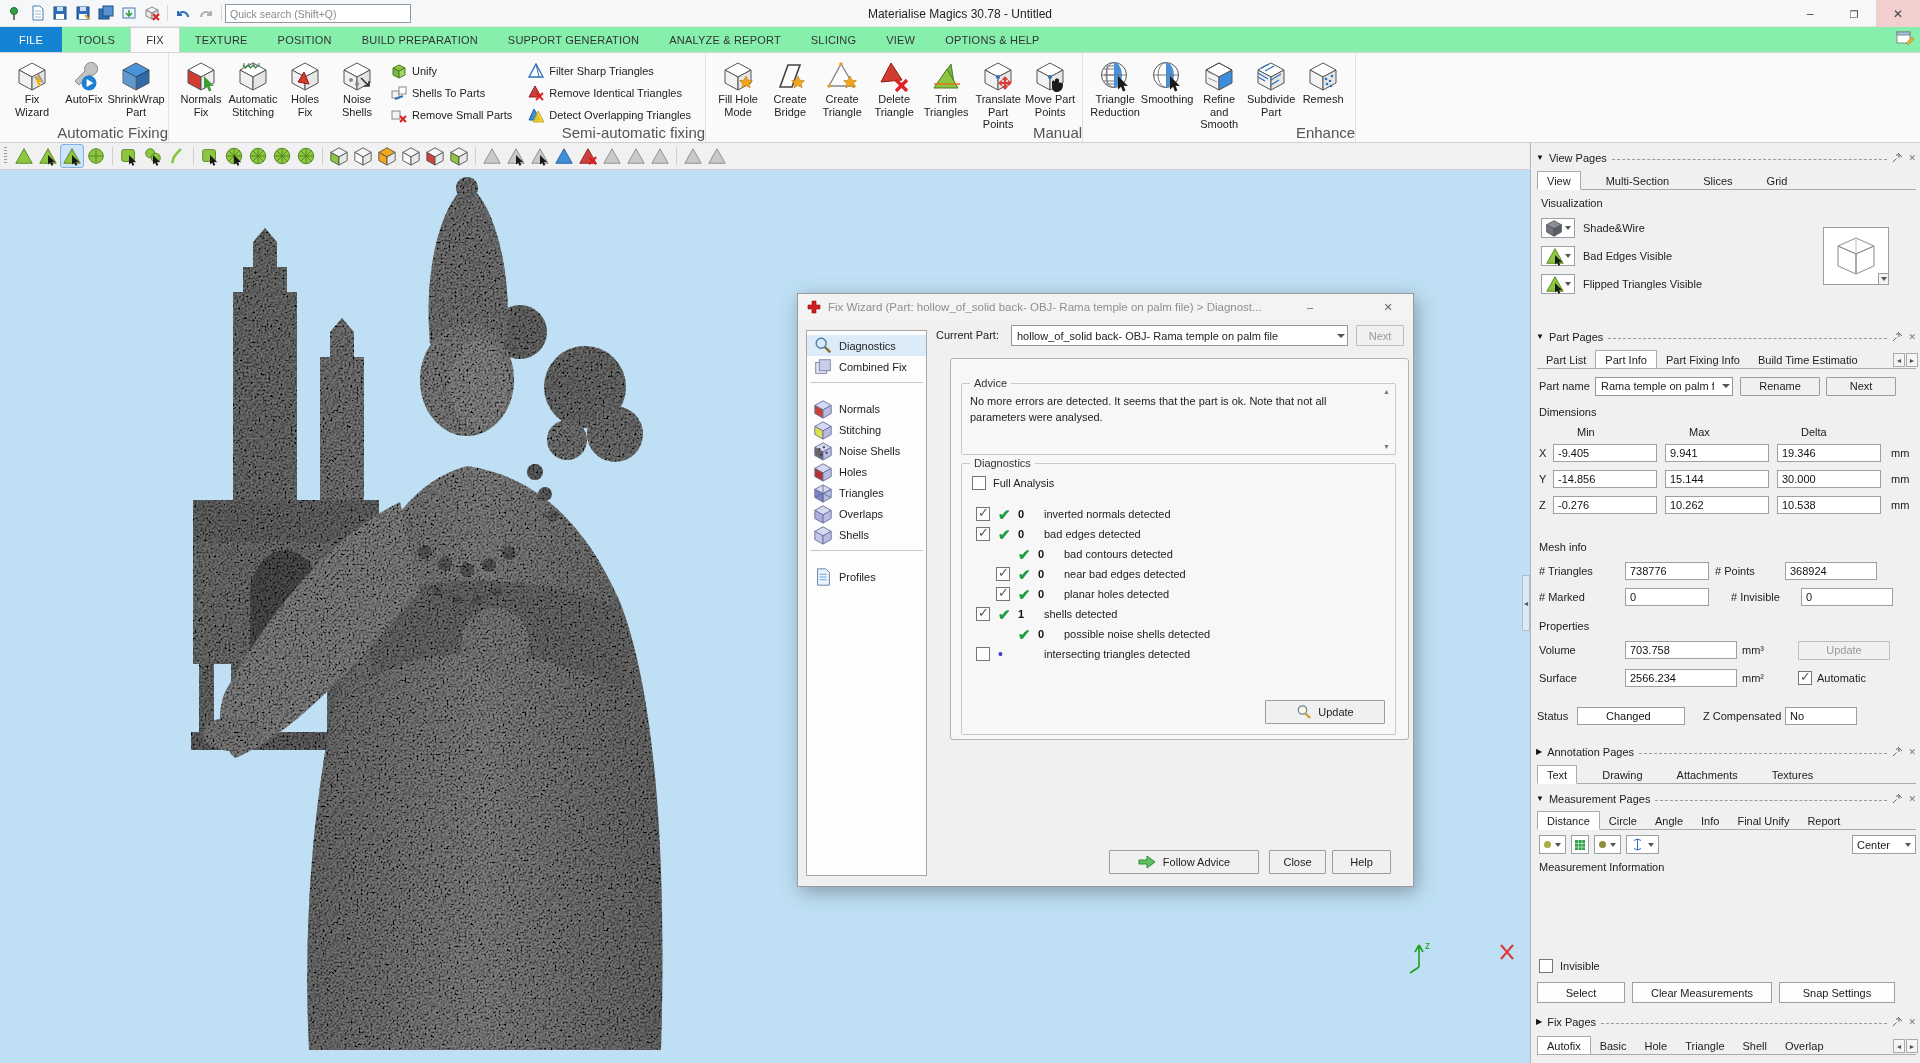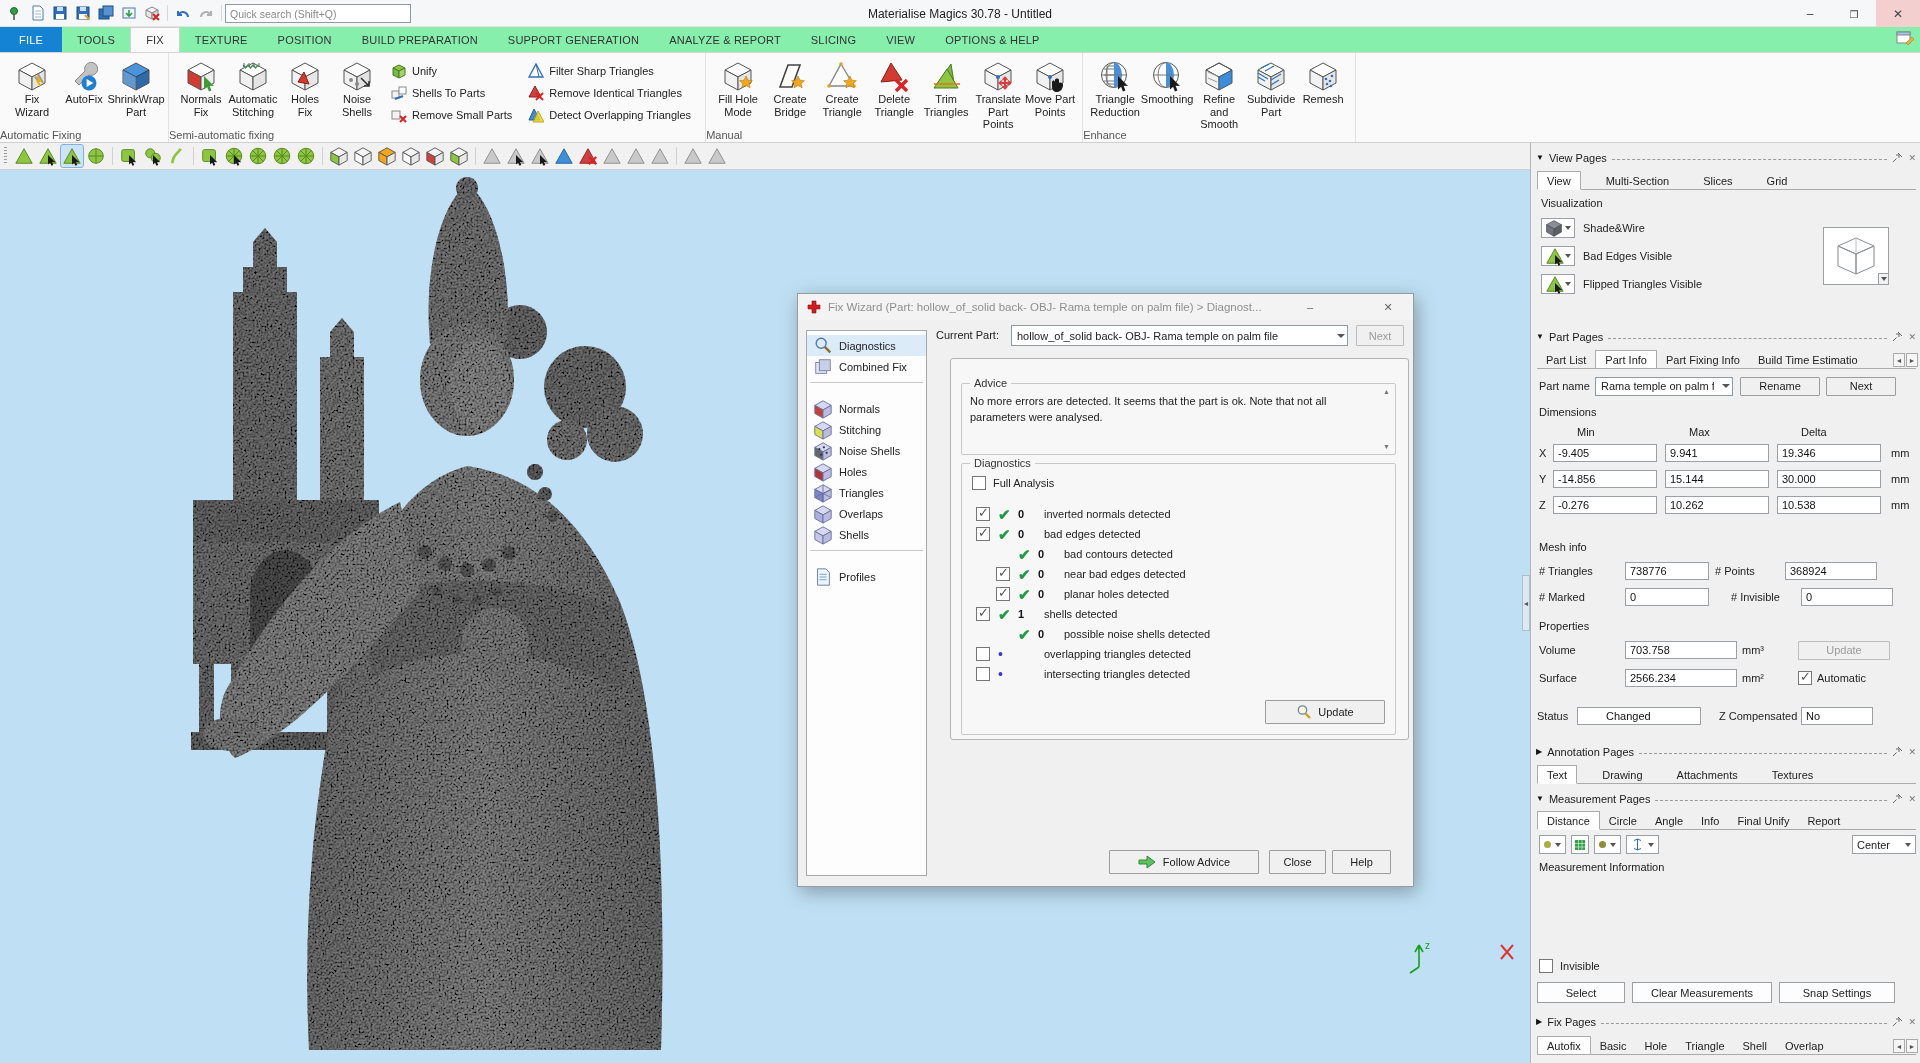--- a/index.html
+++ b/index.html
@@ -20,21 +20,21 @@
 .g-min::before{content:"–"}.g-max::before{content:"❐";font-size:10px}.g-close::before{content:"✕"}
 
 .tabrow{position:absolute;left:0;top:27px;width:1920px;height:26px;background:#86efac;border-bottom:1px solid #d5d5d5;display:flex;align-items:stretch}
 .mtab{display:flex;align-items:center;padding:0 15px;color:#333;font-size:11px;letter-spacing:.2px}
 .mtab.accent{background:#1583d3;color:#fff;padding:0 19px}
 .mtab.active{background:#fafafa;border:1px solid #d0d0d0;border-bottom:none}
 .tabrow-right{position:absolute;right:6px;top:30px}
 
 .ribbon{position:absolute;left:0;top:53px;width:1920px;height:90px;background:#fafafa;border-bottom:1px solid #d0d0d0;display:flex}
 .rgroup{position:relative;display:flex;align-items:flex-start;padding:3px 6px 17px 6px;border-right:1px solid #e2e2e2}
-.rgroup-label{position:absolute;left:0;right:0;bottom:1px;text-align:left;color:#555;font-size:11px}
+.rgroup-label{position:absolute;left:0;right:0;bottom:1px;text-align:right;color:#555;font-size:15px}
 .rbtn{width:52px;display:flex;flex-direction:column;align-items:center;padding-top:3px;text-align:center;color:#222;line-height:1.15;white-space:pre-line}
 .rbtn .i32{width:34px;height:34px;display:flex;align-items:center;justify-content:center}
 .rsmalls{display:flex;flex-direction:column;gap:6px;padding:7px 8px 0 8px}
 .rsmall{display:flex;align-items:center;gap:5px;white-space:nowrap;color:#222}
 
 .toolstrip{position:absolute;left:0;top:143px;width:1530px;height:27px;background:#f1f1f1;border-bottom:1px solid #cfcfcf;display:flex;align-items:center;gap:2px;padding-left:4px}
 .ts-grip{width:5px;height:18px;margin-right:4px;background:repeating-linear-gradient(#9a9a9a 0 1px,transparent 1px 3px);width:3px}
 .ts-ic{width:22px;height:22px;display:flex;align-items:center;justify-content:center;border-radius:2px}
 .ts-ic.sel{background:#cde3f7;outline:1px solid #7fb2e0}
 .ts-sep{width:1px;height:18px;background:#d0d0d0;margin:0 3px}
@@ -933,26 +933,20 @@
           <div class="drow" style="padding-left: 20px;">
             <span class="sp22"></span>
             <span class="gcheck"></span>
             <span class="cnt">0</span>
             <span class="dlbl">possible noise shells detected</span>
           </div>
           <div class="drow" style="padding-left: 0px;">
             <span class="cb"></span>
             <span class="bdot"></span>
             <span class="cnt"></span>
-            <span class="dlbl">overlapping triangles detected</span>
-          </div>
-          <div class="drow" style="padding-left: 0px;">
-            <span class="cb"></span>
-            <span class="bdot"></span>
-            <span class="cnt"></span>
             <span class="dlbl">intersecting triangles detected</span>
           </div>
         </div>
       <div class="btn upd-btn">
         <svg width="16" height="16" viewBox="0 0 16 16">
             <circle cx="6.5" cy="6" r="4.2" fill="#fdf6d8" stroke="#6a86a8" stroke-width="1.3"></circle>
             <path d="M9.5 9.5 L14 14" stroke="#c9a227" stroke-width="2.4"></path>
           </svg>
         <span>Update</span>
       </div>
@@ -1070,21 +1064,21 @@
     <span style="width:86px">Surface</span>
     <input class="field" style="width: 112px;" value="2566.234">
     <span style="margin-left:5px;width:32px">mm²</span>
     <span style="display:flex;align-items:center;gap:5px;margin-left:24px">
       <span class="cb c"></span>
       <span>Automatic</span>
     </span>
   </div>
   <div class="kv" style="left:6px;top:563px;right:6px;height:20px">
     <span style="width:40px">Status</span>
-    <input class="field" style="width: 124px; padding-left: 28px;" value="Changed">
+    <input class="field" style="width: 108px; padding-left: 28px;" value="Changed">
     <span style="margin-left:18px;width:82px">Z Compensated</span>
     <input class="field" style="width: 72px;" value="No">
   </div>
 
   <div class="phead" style="top:601px">
     <span class="tri g-cr"></span>
     <span>Annotation Pages</span>
     <span class="dash"></span>
     <span class="hic">
         <svg width="11" height="11" viewBox="0 0 11 11">

